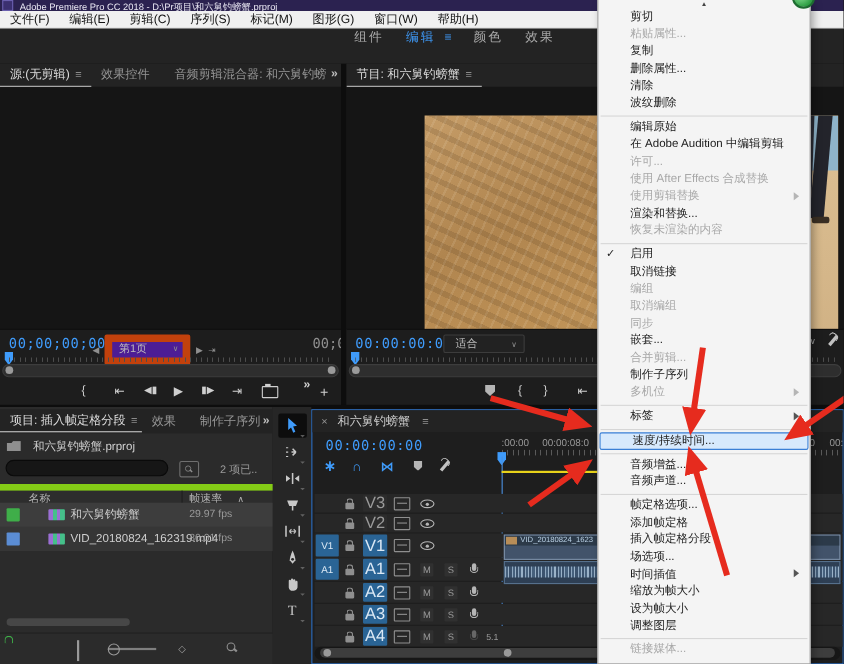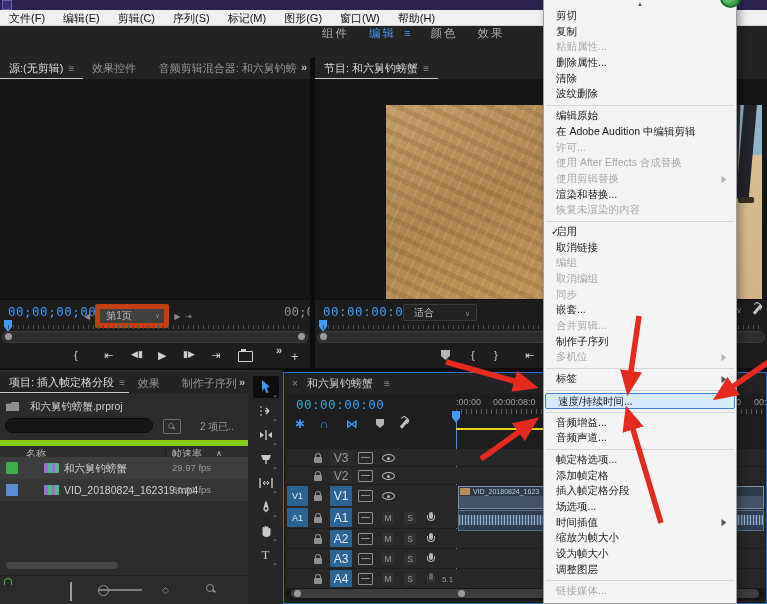--- a/index.html
+++ b/index.html
@@ -42,21 +42,21 @@
   .video-sandr{position:absolute;right:0;top:50px;width:30px;bottom:0;
     background:linear-gradient(180deg,#dabd90,#d0b184)}
   .video-leg1{position:absolute;right:9px;top:-4px;width:13px;height:98px;background:#23242b;transform:rotate(5deg)}
   .video-leg2{position:absolute;right:23px;top:-4px;width:8px;height:88px;background:#2b2c34;transform:rotate(2deg)}
   .video-sandal{position:absolute;right:8px;top:92px;width:16px;height:6px;background:#3a2f23;border-radius:2px}
   .mon-controls{position:absolute;left:0;bottom:0;right:0;height:70px;background:#1d1d1d;border-top:1px solid #101010}
   .tc{font-family:"DejaVu Sans Mono","Liberation Mono",monospace;color:#3f9bfa;font-size:12.5px;letter-spacing:.5px}
   .tc-dim{font-family:"DejaVu Sans Mono","Liberation Mono",monospace;color:#8f8f8f;font-size:12.5px}
   .pager{position:absolute;left:84px;top:4px;display:flex;align-items:center;gap:5px}
   .pg-arrow{color:#8f8f8f;font-size:8px}
-  .pg-box{width:58px;height:14px;background:#404040;border:5px solid #c2410c;border-radius:2px;
+  .pg-box{width:58px;height:14px;background:#4c1d95;border:7px solid #c2410c;border-radius:2px;
           color:#bdbdbd;font-size:10px;line-height:14px;padding-left:6px;position:relative}
   .pg-box .caret{position:absolute;right:4px;top:0;font-size:7px;color:#8f8f8f}
   .fit-box{position:absolute;left:88px;top:4px;width:62px;height:15px;background:#222;border:1px solid #3c3c3c;
            border-radius:2px;color:#bdbdbd;font-size:10px;line-height:15px;padding-left:10px}
   .fit-box .caret{position:absolute;right:6px;top:1px;font-size:7px;color:#8f8f8f}
   .ticks{position:absolute;height:4px;background:repeating-linear-gradient(90deg,#4d4d4d 0 1px,transparent 1px 5px)}
   .scrollbar-h{position:absolute;height:10px;background:#2e2e2e;border:1px solid #3d3d3d;border-radius:6px}
   .sb-dot{position:absolute;top:1px;width:7px;height:7px;border-radius:50%;background:#9a9a9a}
   .ph-marker{position:absolute;width:8px;height:12px;background:#3f9bfa;
              clip-path:polygon(0 0,100% 0,100% 55%,50% 100%,0 55%)}
@@ -142,21 +142,21 @@
   .trow.audio.tall{height:21px}
   .patch{position:absolute;left:1px;top:1px;bottom:1px;width:21px;background:#2c2c2c;color:#9a9a9a;
          font-size:9px;text-align:center;line-height:15px;border-radius:1px;visibility:hidden}
   .trow.tall .patch{line-height:20px}
   .trow.has-patch .patch{visibility:visible;background:#2a6495;color:#dce9f5}
   .lockbox{position:absolute;left:26px;top:50%;transform:translateY(-50%);width:12px;height:12px}
   .lock-i{position:absolute;left:2px;top:5px;width:8px;height:6px;background:#8f8f8f;border-radius:1px}
   .lock-i:before{content:"";position:absolute;left:1px;top:-4px;width:4px;height:4px;border:1.5px solid #8f8f8f;
                  border-bottom:none;border-radius:3px 3px 0 0}
   .tbtn{position:absolute;left:44px;top:1px;bottom:1px;width:22px;background:#2c2c2c;color:#9a9a9a;
-        font-size:12px;text-align:center;display:flex;align-items:center;justify-content:center;border-radius:1px}
+        font-size:15px;text-align:center;display:flex;align-items:center;justify-content:center;border-radius:1px}
   .trow.targeted .tbtn{background:#2a6495;color:#dce9f5}
   .syncbox{position:absolute;left:72px;top:50%;transform:translateY(-50%);width:13px;height:10px;border:1px solid #8f8f8f;border-radius:1px}
   .syncbox:after{content:"";position:absolute;left:2px;top:4px;right:2px;height:1px;background:#8f8f8f}
   .eye{position:absolute;left:96px;top:50%;transform:translateY(-50%);width:13px;height:8px;display:none}
   .trow.video .eye{display:block}
   .eye-i{position:absolute;inset:0;border:1.2px solid #b5b5b5;border-radius:50%}
   .eye-i:after{content:"";position:absolute;left:4px;top:2px;width:3px;height:3px;border-radius:50%;background:#b5b5b5}
   .mbtn,.sbtn{position:absolute;top:50%;transform:translateY(-50%);width:12px;height:12px;color:#9a9a9a;
         font-size:8.5px;text-align:center;line-height:12px;background:#303030;border-radius:1px;display:none}
   .mbtn{left:96px}.sbtn{left:118px}
@@ -174,21 +174,21 @@
   .clip-thumb{position:absolute;left:1px;top:1px;width:10px;height:7px;background:#b78d58}
   .clip-audio{position:absolute;left:174px;top:137px;right:2px;height:19px;background:#2e3f54;border:1px solid #56708c}
   .wave{position:absolute;left:0;right:0;top:4px;height:10px;
     background:repeating-linear-gradient(90deg,#8fa8c0 0 1px,#46607c 1px 3px,#9ab2c8 3px 4px,#3c536e 4px 6px)}
   .tl-scroll{position:absolute;left:2px;right:2px;bottom:3px;height:12px;background:#161616;border-radius:6px}
   .tl-bar{position:absolute;left:5px;right:5px;top:1px;height:9px;background:#3d3d3d;border-radius:5px}
   
   .ctx{left:543px;top:0;width:194px;height:604px;background:#f4f4f4;border:1px solid #9e9e9e;border-top:none;
        box-sizing:border-box;z-index:30;box-shadow:3px 3px 8px rgba(0,0,0,.35);padding-top:8px}
   .ctx-up{position:absolute;left:0;right:0;top:0;height:8px;text-align:center;font-size:6px;color:#444;line-height:8px}
-  .mi{position:relative;height:15.7px;line-height:15.7px;font-size:10.5px;color:#1c1c1c;padding-left:12px;
+  .mi{position:relative;height:15.7px;line-height:15.7px;font-size:10.5px;color:#1c1c1c;padding-left:29px;
       box-sizing:border-box;white-space:nowrap}
   .mi.is-disabled{color:#a8a8a8}
   .mi.is-sep{height:6px;padding:0}
   .mi.is-sep:after{content:"";position:absolute;left:2px;right:2px;top:3px;border-top:1px solid #d6d6d6}
   .mi .chk{position:absolute;left:7px;top:0;display:none;font-size:10px;color:#222}
   .mi.is-checked .chk{display:block}
   .mi .sub{position:absolute;right:8px;top:50%;transform:translateY(-50%) scale(.6,.9);display:none;color:#555}
   .mi.has-sub .sub{display:block}
   .mi.is-disabled .sub{color:#b5b5b5}
   .mi.is-highlighted{background:#d7e9fc;border:1px solid #3a7fd5;border-radius:2px;margin:0 1px}
@@ -197,20 +197,21 @@
   .green-ball{position:absolute;left:720px;top:-12px;width:21px;height:20px;border-radius:50%;z-index:60;
      background:radial-gradient(circle at 35% 35%,#8fe39a,#2e9e44 70%);border:2px solid #1d6b30;box-sizing:border-box}
   .dark-div-v{background:#0d0d0d}
   .dark-div-h{background:#0d0d0d}
 </style>
 </head>
 <body>
 
 <div class="abs titlebar">
   <span class="appicon"></span>
+  <span>Adobe Premiere Pro CC 2018 - D:\Pr项目\和六舅钓螃蟹.prproj</span>
 </div>
 
 <div class="abs menubar">
 
 <span class="mb-item">文件(F)</span>
     <span class="mb-item">编辑(E)</span>
     <span class="mb-item">剪辑(C)</span>
     <span class="mb-item">序列(S)</span>
     <span class="mb-item">标记(M)</span>
     <span class="mb-item">图形(G)</span>
@@ -586,29 +587,29 @@
 <div class="abs ctx">
   <div class="ctx-up">▲</div>
   <div>
 
       <div class="mi">
         
         <span class="mi-label">剪切</span>
         
       </div>
 
+      <div class="mi is-disabled">
+        
+        <span class="mi-label">粘贴属性...</span>
+        
+      </div>
+
       <div class="mi">
         
         <span class="mi-label">复制</span>
-        
-      </div>
-
-      <div class="mi is-disabled">
-        
-        <span class="mi-label">粘贴属性...</span>
         
       </div>
 
       <div class="mi">
         
         <span class="mi-label">删除属性...</span>
         
       </div>
 
       <div class="mi">

